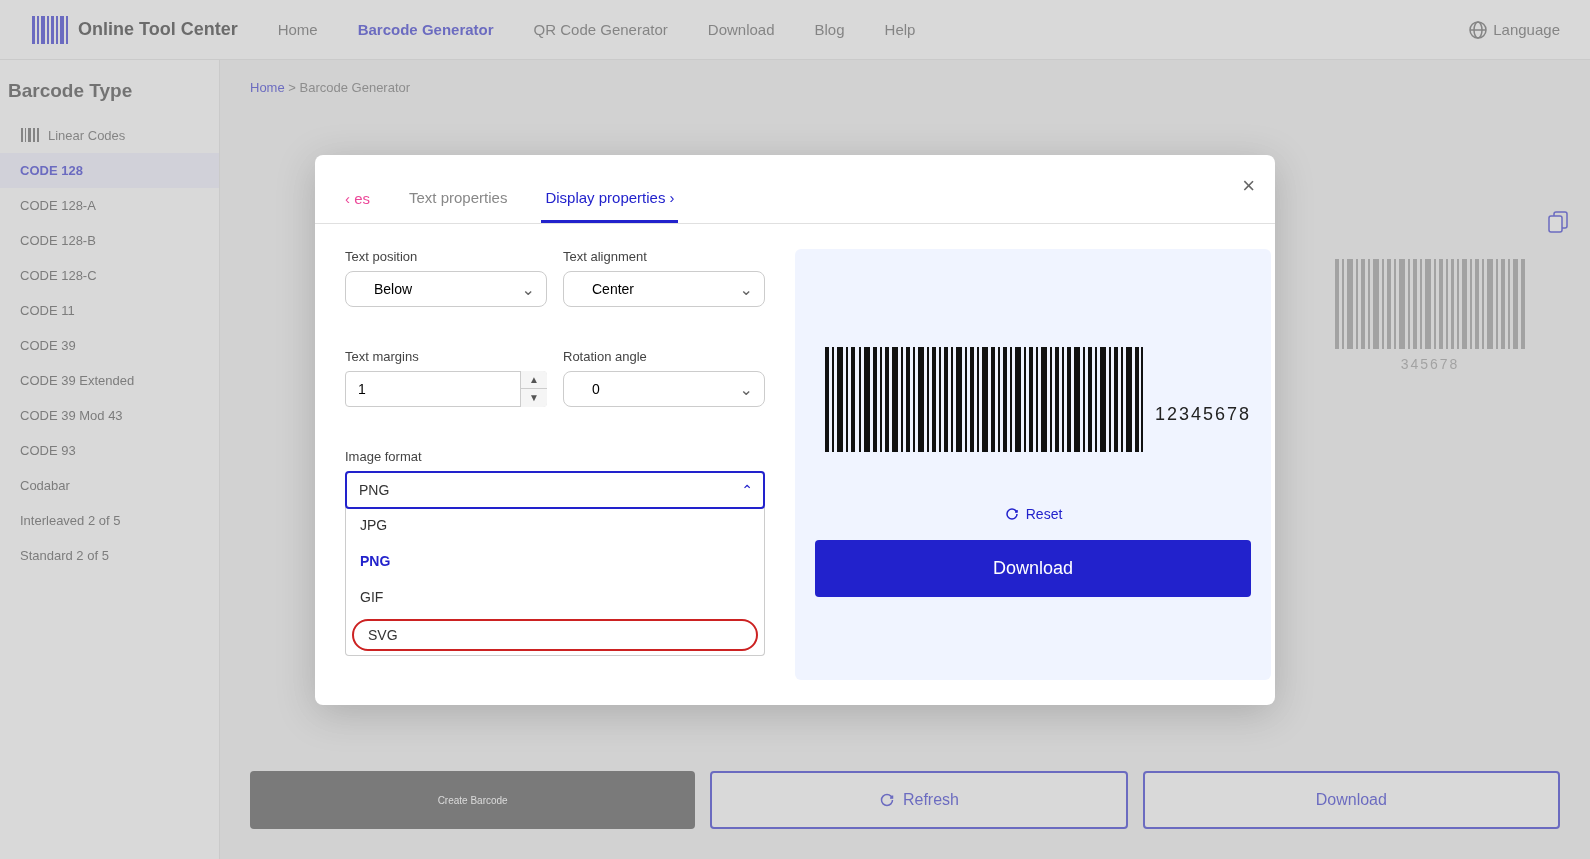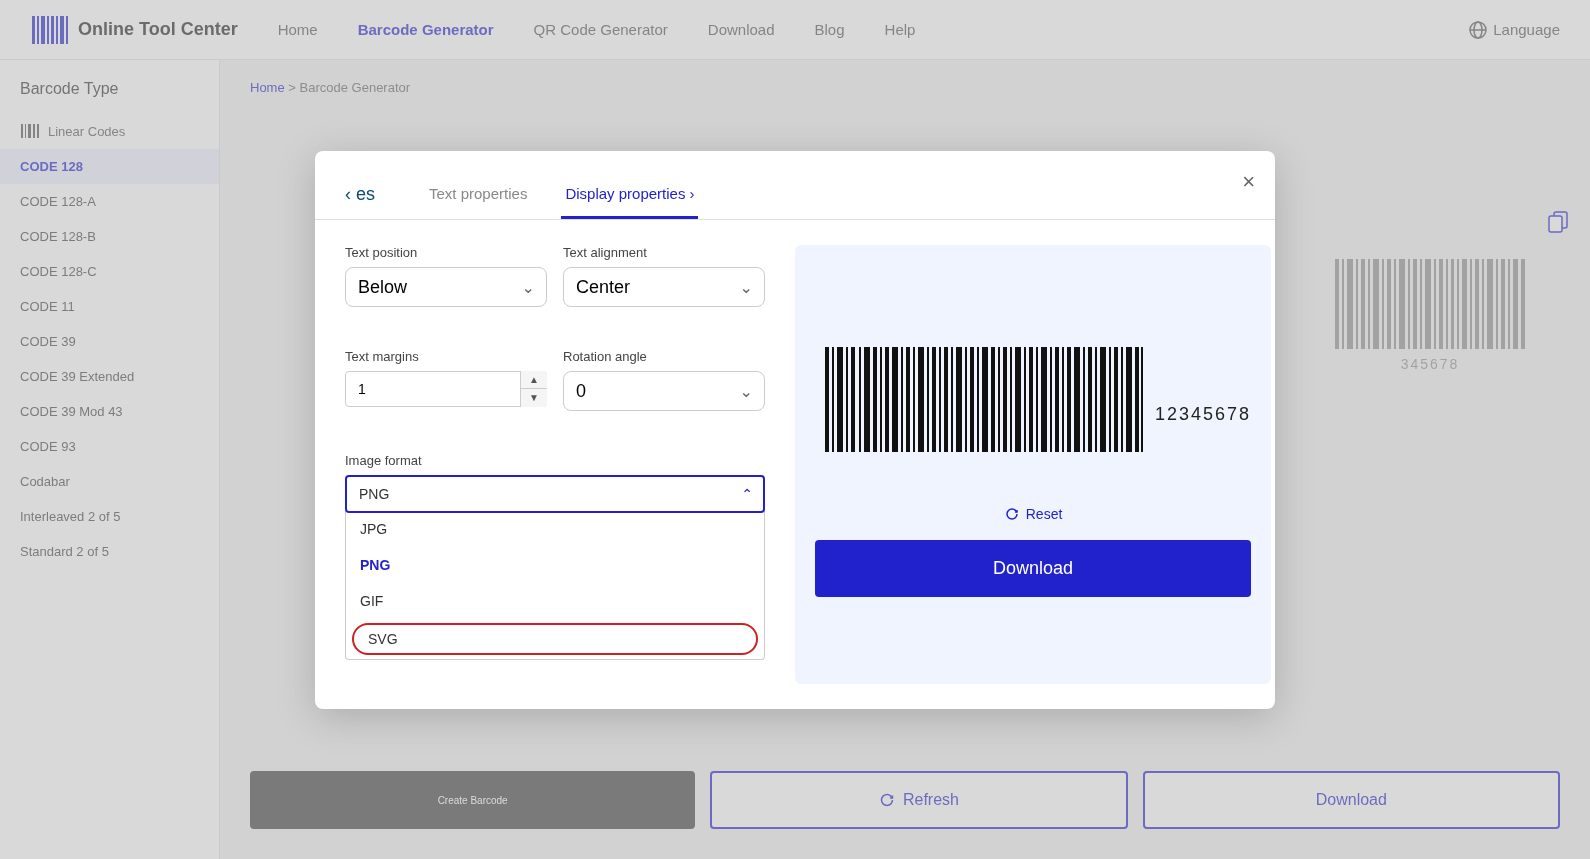--- a/index.html
+++ b/index.html
@@ -51,24 +51,24 @@
       display: flex;
       min-height: calc(100vh - 60px);
     }
     .sidebar {
       width: 220px;
       background: white;
       border-right: 1px solid #e0e0e0;
       padding: 20px 0;
     }
     .sidebar-title {
-      font-size: 16px;
-      font-weight: normal;
+      font-size: 19px;
+      font-weight: bold;
       color: #333;
-      padding: 0 20px 15px;
+      padding: 0 8px 15px;
     }
     .sidebar-section {
       display: flex;
       align-items: center;
       gap: 8px;
       padding: 8px 20px;
       font-size: 13px;
       color: #555;
       cursor: pointer;
     }
@@ -182,24 +182,24 @@
       display: flex;
       align-items: center;
       gap: 4px;
     }
     .modal-tab.active {
       color: #2222cc;
       border-bottom: 3px solid #2222cc;
       align-items: center;
     }
     .modal-tab-prev {
-      color: #0c4a6e;
-      font-size: 18px;
-      cursor: pointer;
-      margin-right: 20px;
+      color: #ec4899;
+      font-size: 15px;
+      cursor: pointer;
+      margin-right: 5px;
     }
     .modal-close {
       position: absolute;
       right: 20px;
       top: 18px;
       background: none;
       border: none;
       font-size: 22px;
       cursor: pointer;
       color: #666;
@@ -234,24 +234,24 @@
       margin-bottom: 18px;
     }
     .field-group label, .field-label {
       display: block;
       font-size: 13px;
       color: #444;
       margin-bottom: 7px;
     }
     .select-box {
       width: 100%;
-      padding: 9px 12px;
+      padding: 9px 28px;
       border: 1px solid #ccc;
       border-radius: 8px;
-      font-size: 18px;
+      font-size: 14px;
       background: white;
       appearance: none;
       -webkit-appearance: none;
       cursor: pointer;
       position: relative;
     }
     .select-wrapper {
       position: relative;
       width: 100%;
     }

